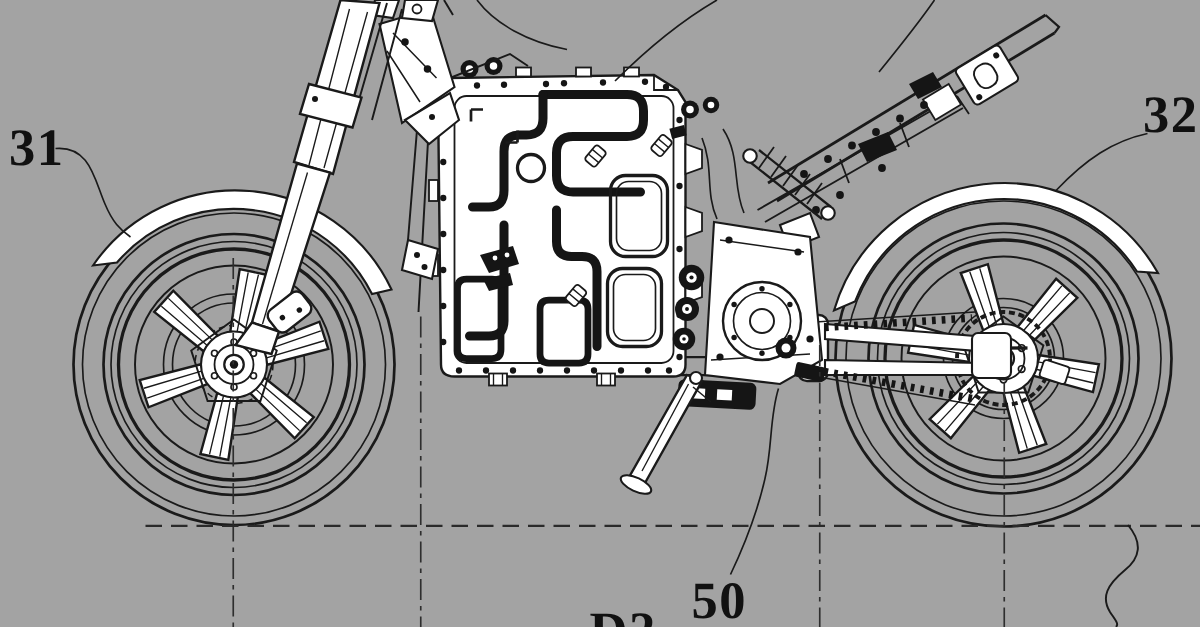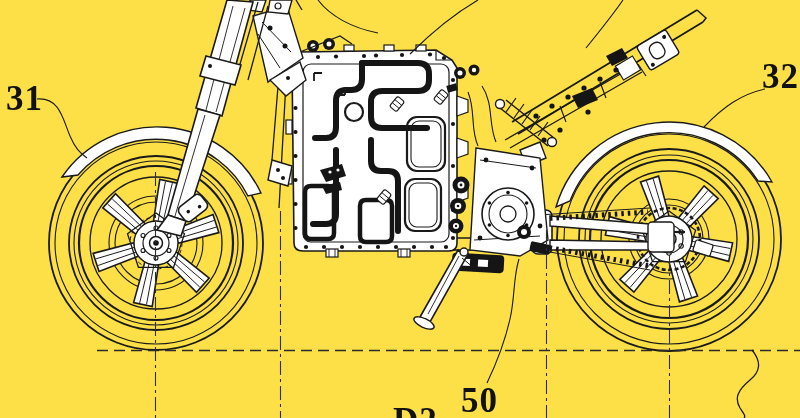--- a/index.html
+++ b/index.html
@@ -1,17 +1,17 @@
 <!DOCTYPE html>
 <html><head>
 <meta charset="utf-8">
 <style>
   html,body{margin:0;padding:0;background:#ffffff;}
   .stage{
-    position:relative;width:800px;height:418px;background:#fde047;overflow:hidden;
+    position:relative;width:800px;height:418px;background:#a3a3a3;overflow:hidden;
     font-family:"Liberation Serif", serif;
     text-decoration:underline;
   }
   svg{display:block}
   
   .s09{fill:none;stroke:#1a1a1a;stroke-width:.9}
   .s10{fill:none;stroke:#1a1a1a;stroke-width:1}
   .s11{fill:none;stroke:#1a1a1a;stroke-width:1.1}
   .s12{fill:none;stroke:#1a1a1a;stroke-width:1.2}
   .s13{fill:none;stroke:#1a1a1a;stroke-width:1.3}

